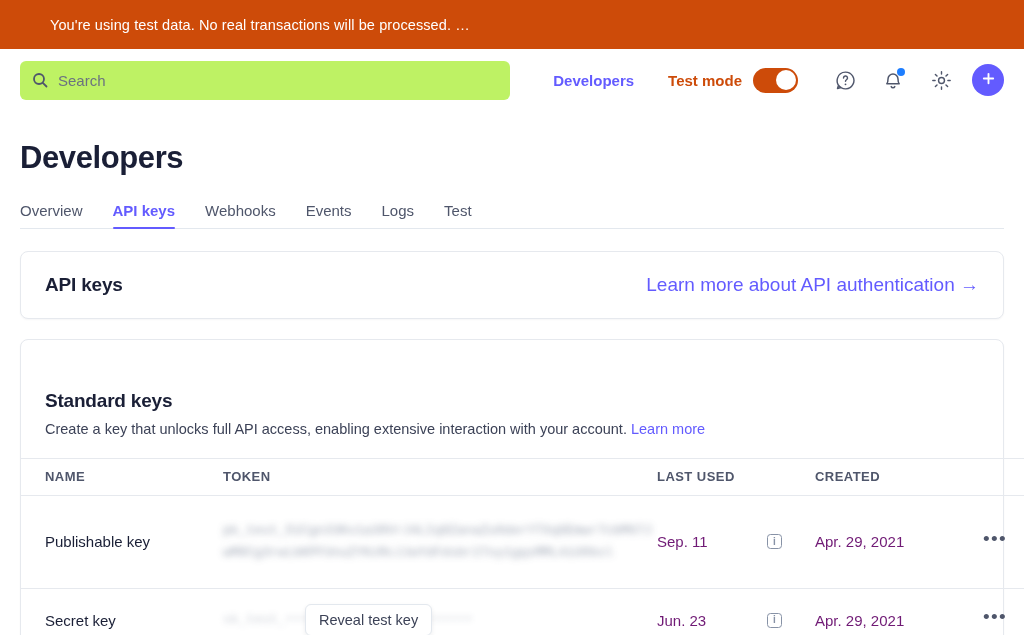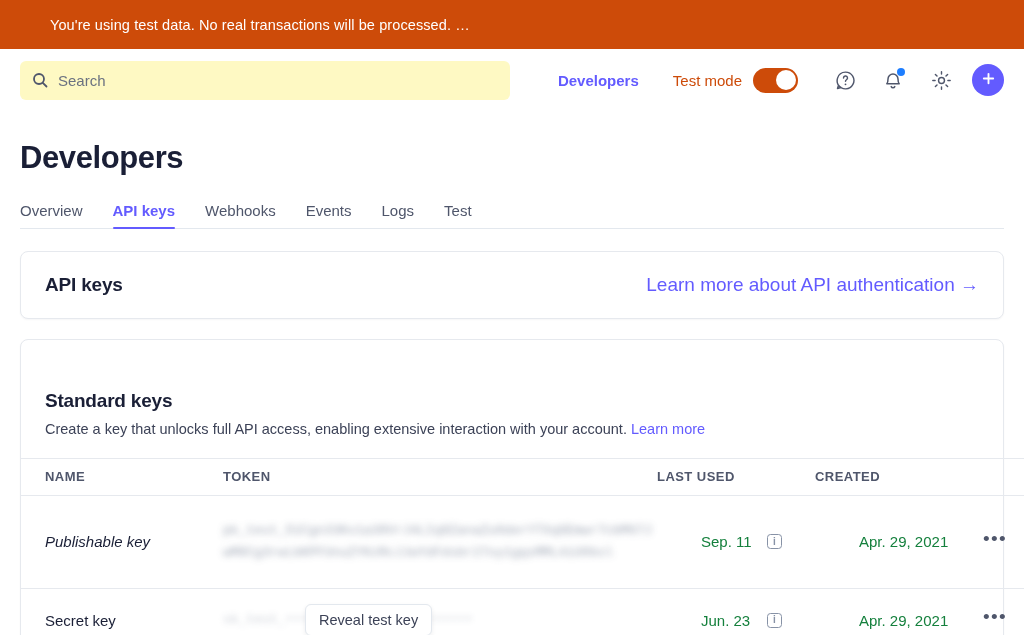--- a/index.html
+++ b/index.html
@@ -31,21 +31,21 @@
     background: #ffffff;
     display: flex;
     align-items: center;
     padding: 0 20px;
     gap: 0;
   }
 
   .search-box {
     width: 490px;
     height: 39px;
-    background: #fef9c3;
+    background: #bef264;
     border-radius: 6px;
     display: flex;
     align-items: center;
     padding: 0 12px;
     gap: 10px;
     flex: 0 0 auto;
   }
   .search-box .placeholder {
     color: #6b7280;
     font-size: 15px;
@@ -70,21 +70,21 @@
 
   .test-mode-wrap {
     display: flex;
     align-items: center;
     gap: 11px;
     margin-right: 30px;
   }
   .test-mode-label {
     color: #cd4b09;
     font-size: 15px;
-    font-weight: normal;
+    font-weight: bold;
     white-space: nowrap;
   }
   .toggle {
     width: 45px;
     height: 25px;
     border-radius: 13px;
     background: #cd4b09;
     position: relative;
     cursor: pointer;
     flex: 0 0 auto;
@@ -297,21 +297,21 @@
     border-radius: 6px;
     padding: 7px 13px;
     font-size: 14.5px;
     color: #3c4257;
     cursor: pointer;
     box-shadow: 0 2px 5px rgba(16,24,40,.07);
     white-space: nowrap;
     font-family: "Liberation Sans", sans-serif;
   }
 
-  .date-txt { font-size: 15px; color: #15803d; white-space: nowrap; margin-left: 44px; }
+  .date-txt { font-size: 15px; color: #701a75; white-space: nowrap; }
 
   .info-icon {
     width: 15px;
     height: 15px;
     border: 1.4px solid #8792a6;
     border-radius: 3.5px;
     display: flex;
     align-items: center;
     justify-content: center;
     font-size: 10px;
@@ -437,21 +437,21 @@
           <th class="col-used">LAST USED</th>
           <th class="col-info"></th>
           <th class="col-created">CREATED</th>
           <th class="col-menu"></th>
         </tr>
       </thead>
       <tbody>
 
         <tr class="row-pub">
           <td class="col-name">
-            <div class="cell" style="height:92px;font-style:italic;">Publishable key</div>
+            <div class="cell" style="height:92px;">Publishable key</div>
           </td>
           <td class="col-token">
             <div class="token-cell" style="height:92px;">
               <span class="token-blur">pk_test_51Cgn33Kv1a38VrJ4LIq8ZanaZu0derYTXqGEmwr7cbM67JwM8Cg3rwLbKPFUnuZYKzRcJJwYdFdsbr27oy1gqsMML4iU0bsl</span>
             </div>
           </td>
           <td class="col-used">
             <div class="cell" style="height:92px;">
               <span class="date-txt">Sep. 11</span>
             </div>

